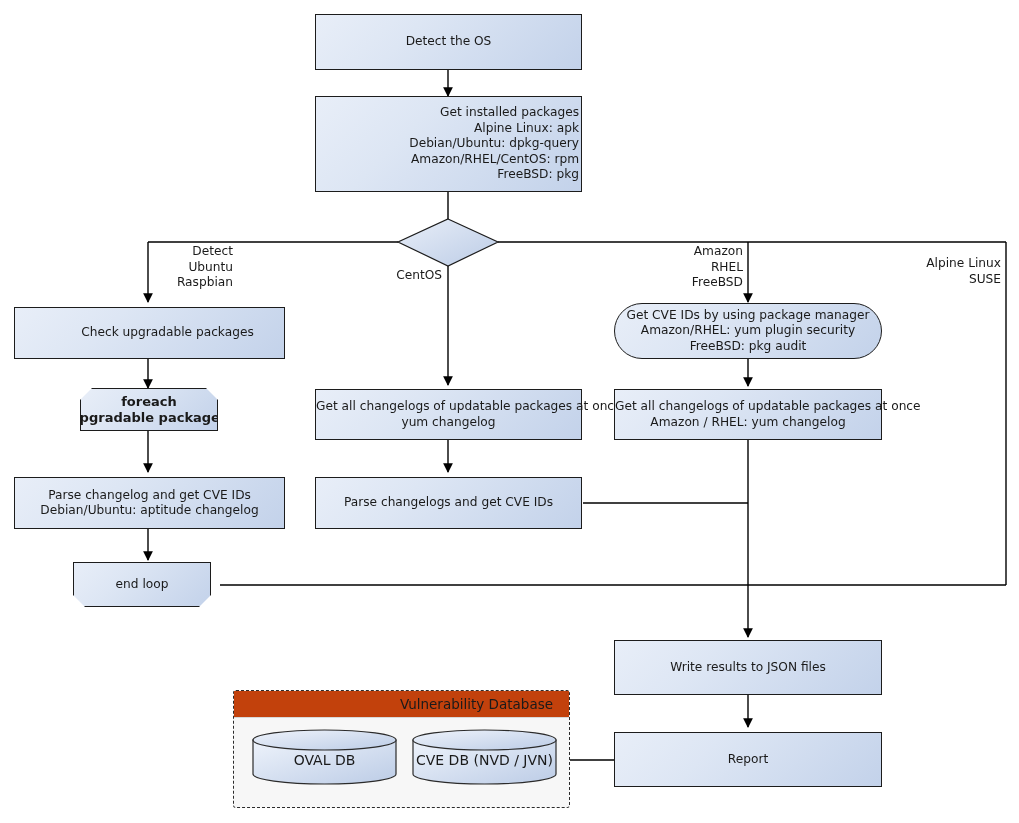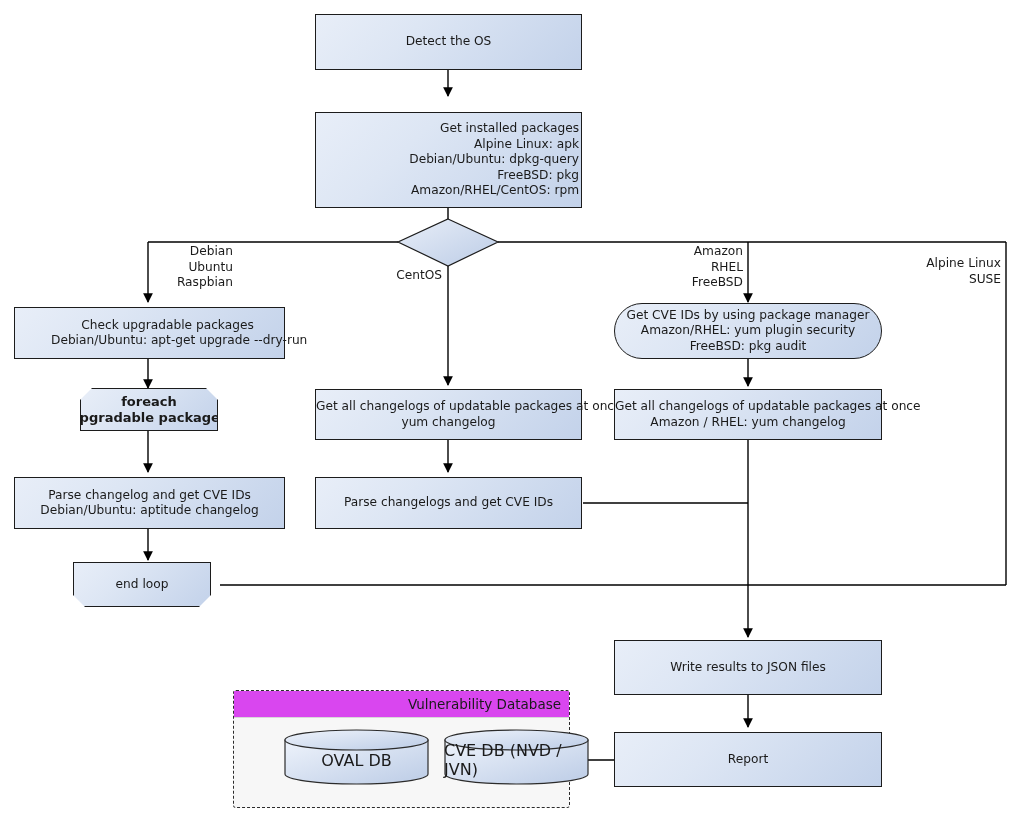--- a/index.html
+++ b/index.html
@@ -90,38 +90,37 @@
   
   .vdb {
     position: absolute;
     box-sizing: border-box;
     border: 1.6px dashed #2b2b2b;
     background: #f7f7f7;
     border-radius: 3px;
   }
   .vdb-header {
     height: 26px;
-    background: #d946ef;
+    background: #c2410c;
     border-bottom: 1px solid #d8d8d8;
     display: flex;
     align-items: center;
     justify-content: flex-end;
-    padding-right: 8px;
+    padding-right: 16px;
     font-size: 13.5px;
     color: #1a1a1a;
   }
   .cyl {
     position: absolute;
     box-sizing: border-box;
     display: flex;
     align-items: center;
     justify-content: center;
-    font-size: 16px;
-    color: #1a1a1a;
-    margin-left: 32px;
+    font-size: 14px;
+    color: #1a1a1a;
   }
   .cyl svg { position: absolute; left: 0; top: 0; }
   .cyl .cyl-label { position: relative; z-index: 2; margin-top: 6px; }
 </style>
 </head>
 <body>
 
 <div id="canvas">
 
   <svg class="edges" viewBox="0 0 1019 823">
@@ -175,42 +174,41 @@
         <stop offset="0%" stop-color="#e8eef8"></stop>
         <stop offset="100%" stop-color="#bcccE6"></stop>
       </linearGradient>
     </defs>
   </svg>
 
   <div class="node" style="left:315px; top:14px; width:267px; height:56px;justify-content:flex-end;">
     <span class="txt">Detect the OS</span>
   </div>
 
-  <div class="node right-al" style="left:315px; top:112px; width:267px; height:96px;padding-left:29px;">
+  <div class="node right-al" style="left:315px; top:96px; width:267px; height:96px;padding-left:29px;">
     <span class="txt">
         <div>Get installed packages</div>
         <div>Alpine Linux: apk</div>
         <div>Debian/Ubuntu: dpkg-query</div>
+        <div>Amazon/RHEL/CentOS: rpm</div>
         <div>FreeBSD: pkg</div>
-        <div>Amazon/RHEL/CentOS: rpm</div>
-      </span>
-  </div>
-
-  <div class="edge-label" style="left:153px; top:244px; width:80px;"><div>Debian</div><div>Ubuntu</div><div>Raspbian</div></div>
+      </span>
+  </div>
+
+  <div class="edge-label" style="left:153px; top:244px; width:80px;"><div>Detect</div><div>Ubuntu</div><div>Raspbian</div></div>
 
   <div class="edge-label" style="left:378px; top:268px; width:64px;"><div>CentOS</div></div>
 
   <div class="edge-label" style="left:665px; top:244px; width:78px;"><div>Amazon</div><div>RHEL</div><div>FreeBSD</div></div>
 
   <div class="edge-label" style="left:900px; top:256px; width:101px;"><div>Alpine Linux</div><div>SUSE</div></div>
 
   <div class="node" style="left:14px; top:307px; width:271px; height:52px;padding-left:36px;">
     <span class="txt">
         <div>Check upgradable packages</div>
-        <div>Debian/Ubuntu: apt-get upgrade --dry-run</div>
       </span>
   </div>
 
   <div class="loop-start" style="left:80px; top:388px; width:138px; height:43px;">
     <span class="txt">
         <div>foreach</div>
         <div>upgradable  packages</div>
       </span>
   </div>
 

